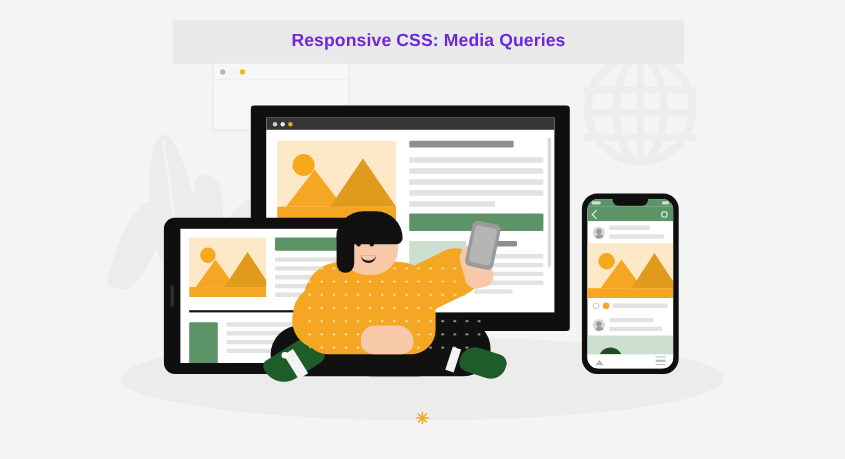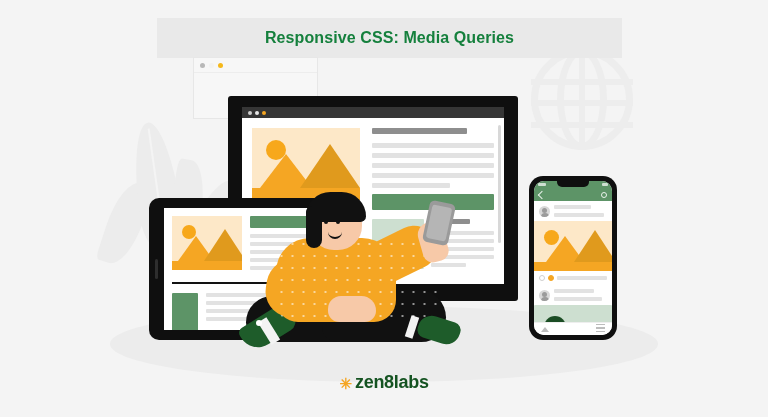--- a/index.html
+++ b/index.html
@@ -34,21 +34,21 @@
     position:absolute;left:110px;top:306px;width:548px;height:76px;
     background:#ececec;border-radius:50%;
   }
 
   
   .title-banner{
     position:absolute;left:157px;top:18px;width:465px;height:40px;
     background:#e9e9e9;display:flex;align-items:center;justify-content:center;
   }
   .title-text{
-    color:#15803d;font-size:16px;font-weight:bold;letter-spacing:.1px;
+    color:#6d28d9;font-size:16px;font-weight:bold;letter-spacing:.1px;
   }
 
   
   .ghost-window{
     position:absolute;left:193px;top:57px;width:125px;height:62px;
     background:#f7f7f7;border:1px solid #e7e7e7;box-sizing:border-box;
   }
   .ghost-bar{height:14px;border-bottom:1px solid #ededed;display:flex;align-items:center;gap:4px;padding-left:6px;}
   .gdot{width:5px;height:5px;border-radius:50%;}
 
@@ -331,16 +331,15 @@
     <div class="p-part" style="left:70px;top:-6px;width:60px;height:30px;background:#111;border-radius:26px 26px 6px 6px;"></div>
     <div class="p-part" style="left:70px;top:8px;width:16px;height:42px;background:#111;border-radius:6px 0 8px 8px;"></div>
 
     <div class="p-part" style="left:100px;top:22px;width:4px;height:4px;border-radius:50%;background:#111;"></div>
     <div class="p-part" style="left:88px;top:22px;width:4px;height:4px;border-radius:50%;background:#111;"></div>
     <div class="p-part" style="left:92px;top:34px;width:14px;height:5px;border-bottom:2px solid #111;border-radius:0 0 8px 8px;"></div>
   </div>
 
   <div class="logo">
     <span class="logo-mark">✳</span>
-    <span class="logo-text">zen8labs</span>
   </div>
 
 </div>
 
 </body></html>

